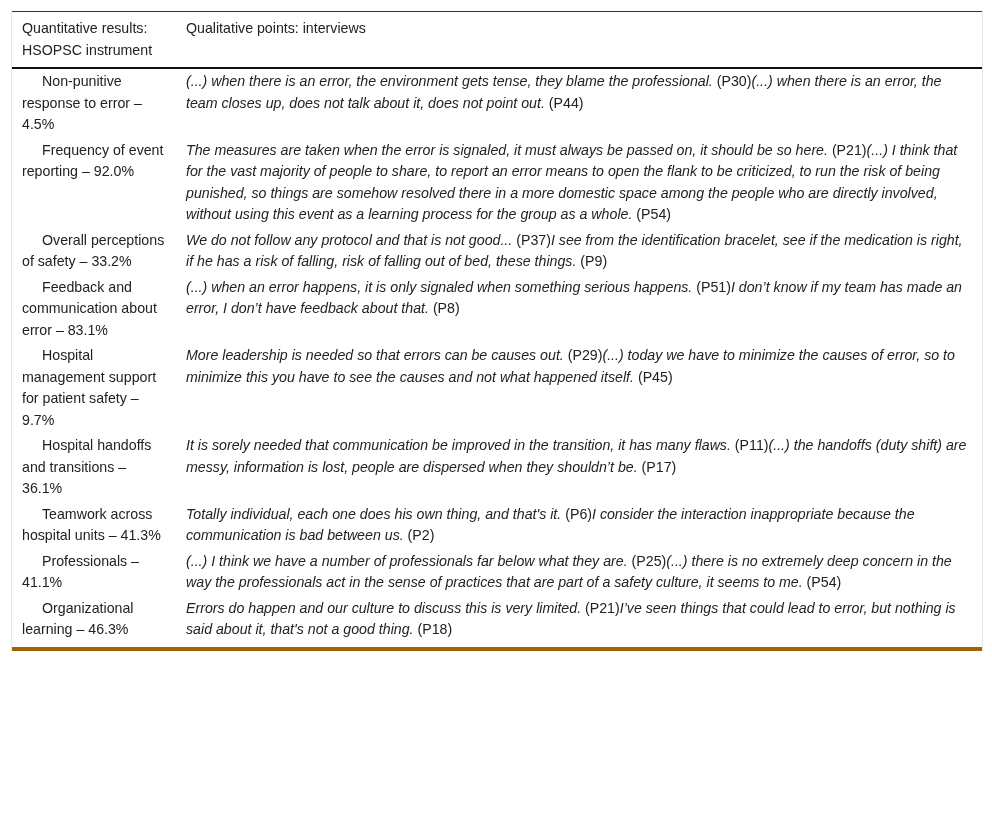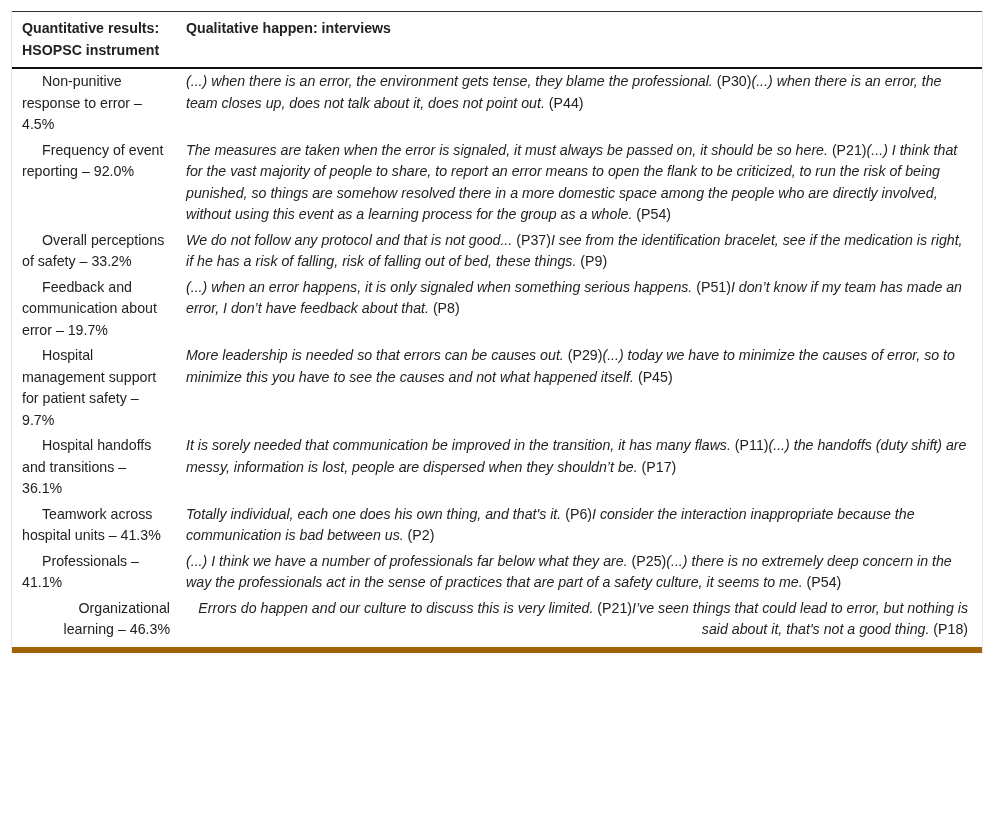--- a/index.html
+++ b/index.html
@@ -2,64 +2,64 @@
 <html><head>
 <meta charset="utf-8">
 <style>
   html, body { margin: 0; padding: 0; background: #ffffff; }
   body { width: 992px; height: 817px; overflow: hidden; font-family: "Liberation Sans", sans-serif; color: #222; font-size: 14.2px; line-height: 21.5px; }
   .tbl-wrap { position: absolute; left: 11px; top: 11px; width: 970px; border-left: 1px solid #e4e4e4; border-right: 1px solid #e4e4e4; }
   table { border-collapse: collapse; width: 970px; table-layout: fixed; }
   col.c1 { width: 164px; }
   col.c2 { width: 806px; }
   thead tr { border-top: 1px solid #333; border-bottom: 2px solid #111; }
-  thead th { text-align: left; font-weight: bold; vertical-align: top; padding: 6px 0 6px 10px; }
+  thead th { text-align: left; font-weight: normal; vertical-align: top; padding: 6px 0 6px 10px; }
   thead th.h2 { padding-left: 10px; }
   tbody tr.cat td { font-style: italic; padding: 2px 10px 1px 10px; }
   tbody td { vertical-align: top; padding: 2px 0 2px 10px; }
   tbody td.dim { text-indent: 20px; padding-right: 6px; }
   tbody td.quote { padding-right: 14px; }
   .it { font-style: italic; }
-  tbody tr:last-child { border-bottom: 6px solid #a16207; text-align: right; }
+  tbody tr:last-child { border-bottom: 4px solid #a16207; }
   tbody tr:last-child td { padding-bottom: 6px; }
 </style>
 </head>
 <body>
 
 <div class="tbl-wrap">
 <table>
   <colgroup>
         <col class="c1">
         <col class="c2">
       </colgroup>
   <thead>
     <tr>
       <th style="padding-right:8px">Quantitative results: HSOPSC instrument</th>
-      <th class="h2">Qualitative happen: interviews</th>
+      <th class="h2">Qualitative points: interviews</th>
     </tr>
   </thead>
   <tbody>
 
     <tr>
       <td class="dim">Non-punitive response to error – 4.5%</td>
       <td class="quote"><span class="it">(...) when there is an error, the environment gets tense, they blame the professional.</span><span> (P30)</span><span class="it">(...) when there is an error, the team closes up, does not talk about it, does not point out.</span><span> (P44)</span></td>
     </tr>
 
     <tr>
       <td class="dim">Frequency of event reporting – 92.0%</td>
       <td class="quote"><span class="it">The measures are taken when the error is signaled, it must always be passed on, it should be so here.</span><span> (P21)</span><span class="it">(...) I think that for the vast majority of people to share, to report an error means to open the flank to be criticized, to run the risk of being punished, so things are somehow resolved there in a more domestic space among the people who are directly involved, without using this event as a learning process for the group as a whole.</span><span> (P54)</span></td>
     </tr>
 
     <tr>
       <td class="dim">Overall perceptions of safety – 33.2%</td>
       <td class="quote"><span class="it">We do not follow any protocol and that is not good...</span><span> (P37)</span><span class="it">I see from the identification bracelet, see if the medication is right, if he has a risk of falling, risk of falling out of bed, these things.</span><span> (P9)</span></td>
     </tr>
 
     <tr>
-      <td class="dim">Feedback and communication about error – 19.7%</td>
+      <td class="dim">Feedback and communication about error – 83.1%</td>
       <td class="quote"><span class="it">(...) when an error happens, it is only signaled when something serious happens.</span><span> (P51)</span><span class="it">I don’t know if my team has made an error, I don’t have feedback about that.</span><span> (P8)</span></td>
     </tr>
 
     <tr>
       <td class="dim">Hospital management support for patient safety – 9.7%</td>
       <td class="quote"><span class="it">More leadership is needed so that errors can be causes out.</span><span> (P29)</span><span class="it">(...) today we have to minimize the causes of error, so to minimize this you have to see the causes and not what happened itself.</span><span> (P45)</span></td>
     </tr>
 
     <tr>
       <td class="dim">Hospital handoffs and transitions – 36.1%</td>

